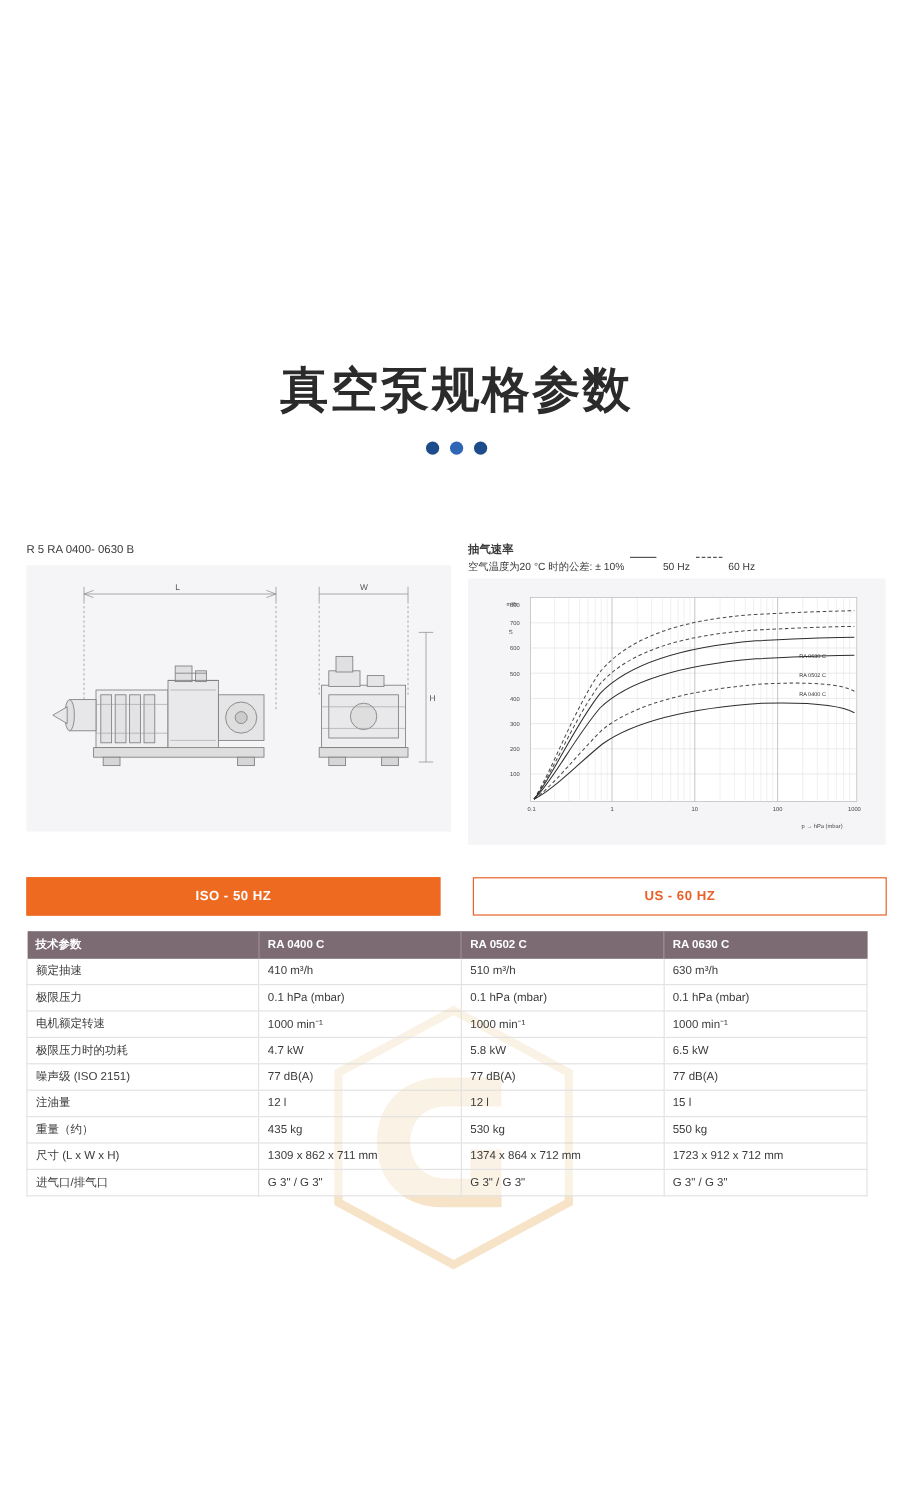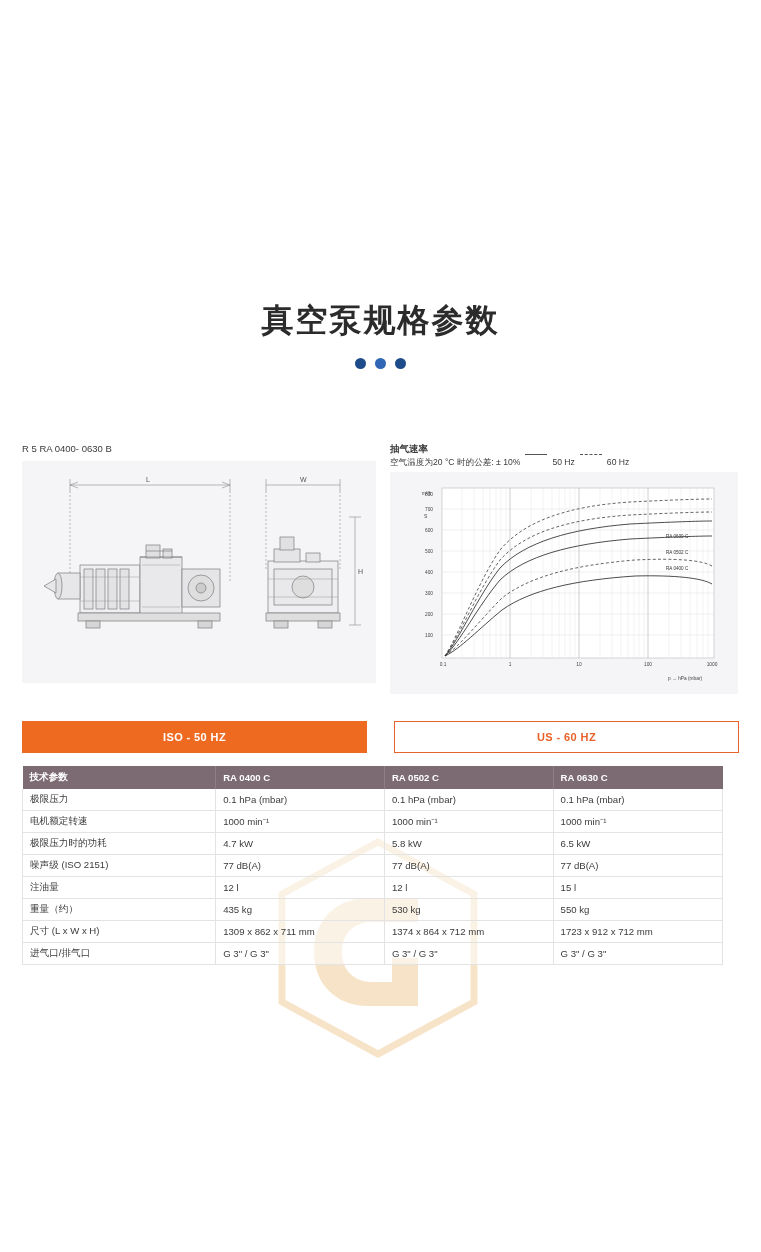--- a/index.html
+++ b/index.html
@@ -13,21 +13,21 @@
     position: relative;
     overflow: hidden;
   }
 
   
   .title-block {
     text-align: center;
     padding-top: 300px;
   }
   .title-cn {
-    font-size: 32px;
+    font-size: 40px;
     font-weight: bold;
     color: #2b2b2b;
     letter-spacing: 2px;
     line-height: 1.25;
   }
   .title-en {
     font-size: 14.5px;
     color: #7a7a7a;
     margin-top: 12px;
     letter-spacing: 0.2px;
@@ -393,20 +393,26 @@
     <thead>
       <tr>
         <th>技术参数</th>
         <th>RA 0400 C</th>
         <th>RA 0502 C</th>
         <th>RA 0630 C</th>
       </tr>
     </thead>
     <tbody>
       <tr>
+        <td>额定抽速</td>
+        <td>410 m³/h</td>
+        <td>510 m³/h</td>
+        <td>630 m³/h</td>
+      </tr>
+      <tr>
         <td>极限压力</td>
         <td>0.1 hPa (mbar)</td>
         <td>0.1 hPa (mbar)</td>
         <td>0.1 hPa (mbar)</td>
       </tr>
       <tr>
         <td>电机额定转速</td>
         <td>1000 min⁻¹</td>
         <td>1000 min⁻¹</td>
         <td>1000 min⁻¹</td>

